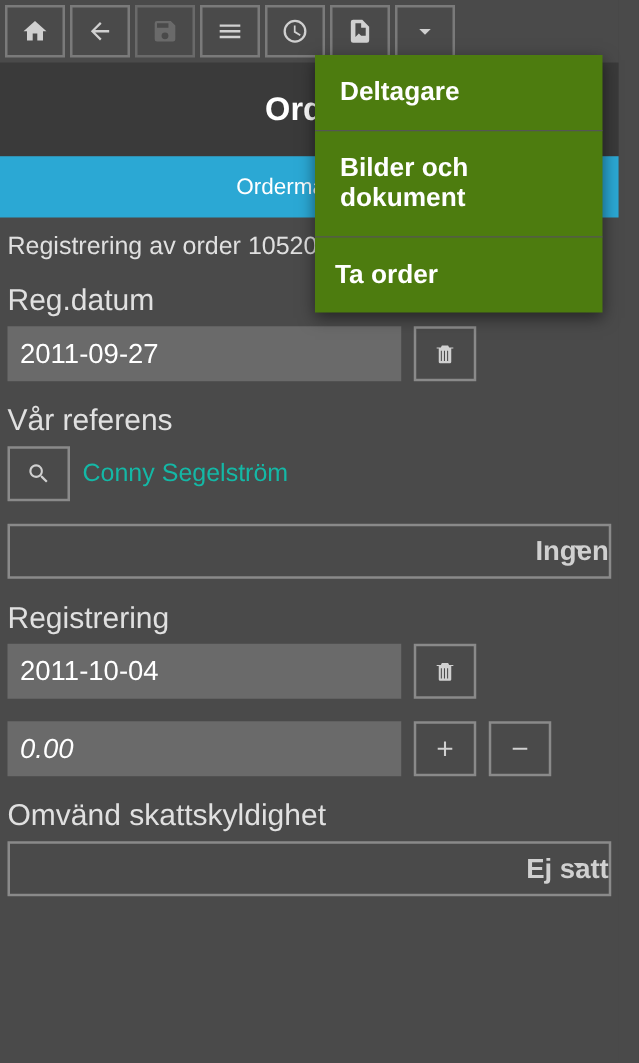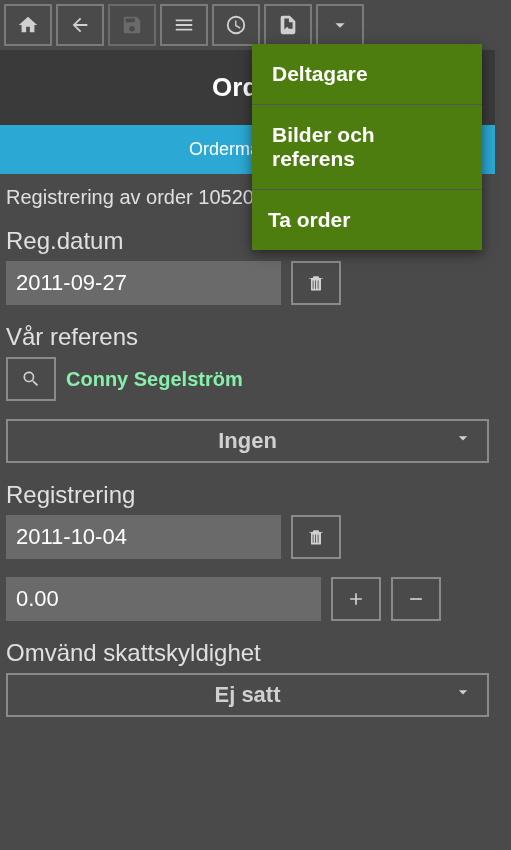--- a/index.html
+++ b/index.html
@@ -79,45 +79,45 @@
 .field-row { display: flex; gap: 10px; align-items: center; }
 .text-input {
   background: #6a6a6a;
   border: none;
   color: #fff;
   font-size: 22px;
   padding: 8px 10px;
   height: 44px;
   flex: 0 0 auto;
 }
-.text-input.w-date { width: 275px; }
+.text-input.w-date { width: 315px; }
 .text-input.w-short { width: 170px; }
-.text-input.w-num { width: 315px; }
+.text-input.w-num { width: 315px; font-style: italic; }
 .icon-btn {
   width: 50px;
   height: 44px;
   background: #4a4a4a;
   border: 2px solid #8a8a8a;
   display: flex;
   align-items: center;
   justify-content: center;
   color: #d0d0d0;
   cursor: pointer;
 }
 .icon-btn svg { width: 20px; height: 20px; fill: currentColor; }
-.ref-name { font-size: 20px; color: #86efac; font-weight: bold; }
+.ref-name { font-size: 20px; color: #14b8a6; }
 
 .select-box {
   width: 100%;
   background: #4a4a4a;
   border: 2px solid #8a8a8a;
   height: 44px;
   display: flex;
   align-items: center;
-  justify-content: center;
+  justify-content: flex-end;
   position: relative;
   font-size: 22px;
   font-weight: bold;
   color: #d0d0d0;
   cursor: pointer;
 }
 .select-box .chev {
   position: absolute;
   right: 14px;
   top: 50%;
@@ -267,15 +267,15 @@
               <path d="M7 10l5 5 5-5z"></path>
             </svg></span>
       </div>
     </div>
 
   </div>
 </div>
 
 <div class="dropdown">
   <div class="dropdown-item">Deltagare</div>
-  <div class="dropdown-item">Bilder och referens</div>
+  <div class="dropdown-item">Bilder och dokument</div>
   <div class="dropdown-item">Ta order</div>
 </div>
 
 </body></html>

